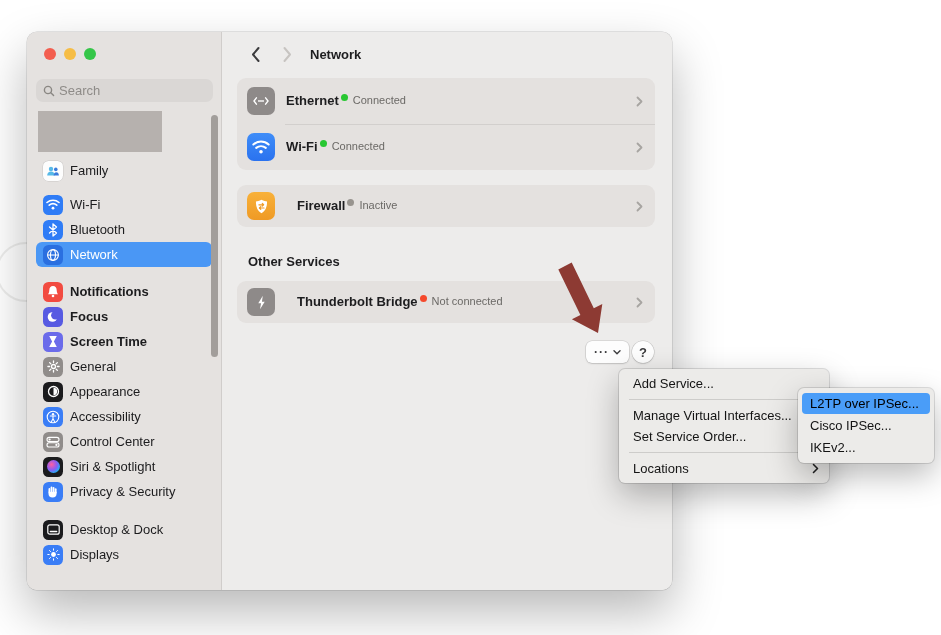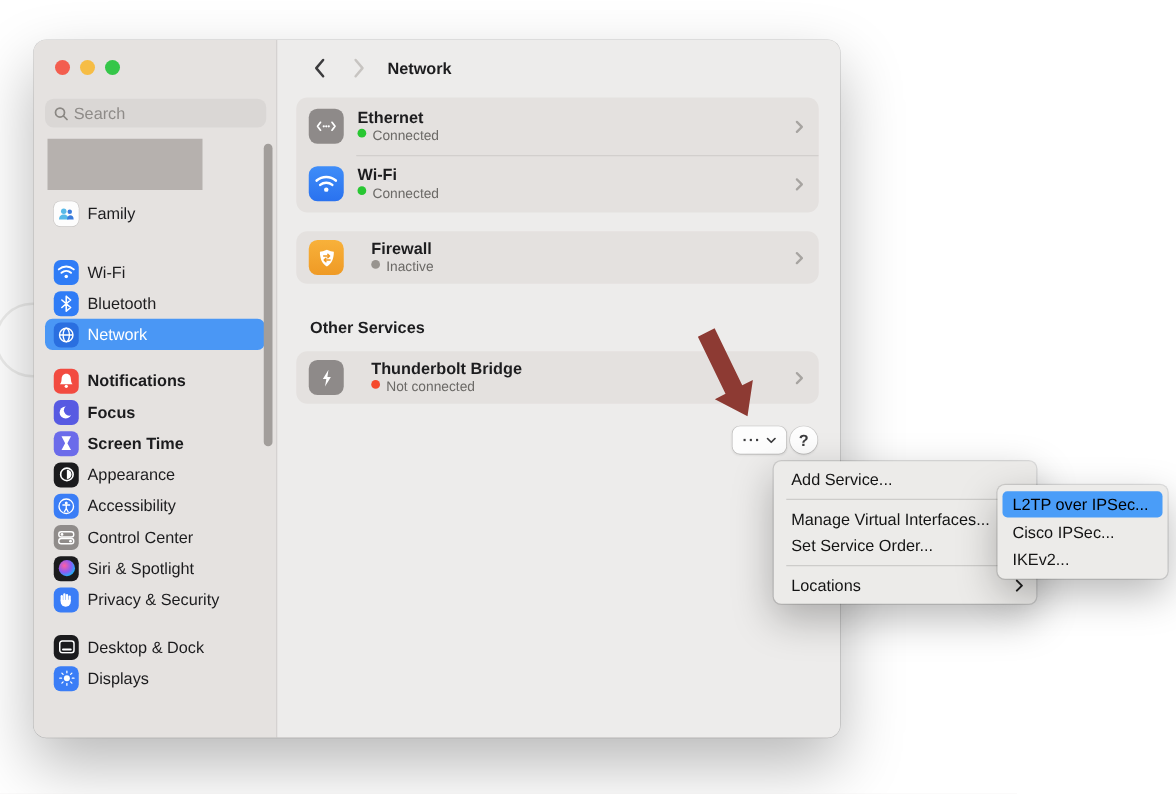--- a/index.html
+++ b/index.html
@@ -29,21 +29,21 @@
   .search { position:absolute; top:47px; left:9px; width:177px; height:23px;
     background:#dad7d5; border-radius:7px; display:flex; align-items:center; gap:4px; padding:0 7px; }
   .search input { flex:1; border:none; outline:none; background:transparent; font-size:13px; color:#333;
     font-family:"Liberation Sans", sans-serif; min-width:0; }
   .search input::placeholder { color:#8e8b88; }
 
   .redacted { position:absolute; top:79px; left:11px; width:124px; height:41px; background:#b6b1ae; }
 
   .nav { position:absolute; top:126px; left:9px; right:9px; }
   .nav-group { margin:0; }
-  .g1{ margin-bottom:22px; } .g2{ margin-bottom:12px; } .g3{ margin-bottom:0;font-weight:bold; } .g4{ margin-bottom:13px; }
+  .g1{ margin-bottom:9px; } .g2{ margin-bottom:12px; } .g3{ margin-bottom:0;font-weight:bold; } .g4{ margin-bottom:13px; }
   .nav-item { height:25px; display:flex; align-items:center; gap:7px; padding:0 7px;
     border-radius:6px; font-size:13px; color:#1c1c1e; cursor:default; }
   .nav-item.selected { background:#4a97f5; color:#fff; }
   .chip { width:20px; height:20px; border-radius:5.5px; display:flex; align-items:center;
     justify-content:center; flex-shrink:0; }
   .chip.white{ background:#fdfdfd; box-shadow:0 0 0 .5px rgba(0,0,0,.12); }
   .chip.blue{ background:#2f7cf6; } .chip.blue2{ background:#3a7df6; }
   .chip.deepblue{ background:#2a6fe0; }
   .chip.red{ background:#f24b40; } .chip.pink{ background:#f45062; }
   .chip.indigo{ background:#575ae2; } .chip.violet{ background:#6b6bea; }
@@ -65,21 +65,21 @@
   .card1{ top:46px; height:92px; } .card2{ top:153px; height:42px; } .card3{ top:249px; height:42px; }
   .srow { height:46px; display:flex; align-items:center; gap:11px; padding:0 12px 0 10px; position:relative; }
   .srow.short{ height:42px;gap:22px; }
   .srow + .srow::before { content:""; position:absolute; top:0; left:48px; right:0; height:1px;
     background:rgba(0,0,0,.08); }
   .schip { width:28px; height:28px; border-radius:7px; display:flex; align-items:center;
     justify-content:center; flex-shrink:0; }
   .schip.gray{ background:#8e8a89; }
   .schip.blue{ background:linear-gradient(#3f8df8,#2a72ef); }
   .schip.orange{ background:linear-gradient(#f8b13a,#ef9a25); }
-  .stext { display:flex; flex-direction:column; gap:2px; }
+  .stext { display:flex; flex-direction:row; gap:2px; }
   .sname { font-size:13px; font-weight:600; color:#1d1d1f; line-height:14px; }
   .sstatus { display:flex; gap:5px; font-size:11px; color:#6b6966; line-height:12px; }
   .dot { width:7px; height:7px; border-radius:50%; }
   .dot.green{ background:#28c732; } .dot.gray{ background:#98948f; } .dot.red{ background:#f5492c; }
   .row-chev { margin-left:auto; display:flex; }
 
   .section-label { position:absolute; top:222px; left:26px; font-size:13px; font-weight:700; color:#1d1d1f; }
 
   .more-btn { position:absolute; top:309px; left:364px; width:43px; height:22px; background:#fdfdfd;
     border-radius:6px; display:flex; align-items:center; justify-content:center; gap:4px;
@@ -204,20 +204,38 @@
           <span class="chip violet">
             <svg width="10" height="13" viewBox="0 0 10 13">
                 <path d="M1.2 1 H8.8 L5.9 6.5 L8.8 12 H1.2 L4.1 6.5 Z" fill="#fff"></path>
               </svg>
           </span>
           <span>Screen Time</span>
         </div>
       </div>
 
       <div class="nav-group g4">
+        <div class="nav-item">
+          <span class="chip gray">
+            <svg width="13" height="13" viewBox="0 0 13 13">
+                <circle cx="6.5" cy="6.5" r="2" fill="none" stroke="#fff" stroke-width="1.3"></circle>
+                <g stroke="#fff" stroke-width="1.3" stroke-linecap="round">
+                  <line x1="6.5" y1="0.9" x2="6.5" y2="2.6"></line>
+                  <line x1="6.5" y1="10.4" x2="6.5" y2="12.1"></line>
+                  <line x1="0.9" y1="6.5" x2="2.6" y2="6.5"></line>
+                  <line x1="10.4" y1="6.5" x2="12.1" y2="6.5"></line>
+                  <line x1="2.6" y1="2.6" x2="3.8" y2="3.8"></line>
+                  <line x1="9.2" y1="9.2" x2="10.4" y2="10.4"></line>
+                  <line x1="2.6" y1="10.4" x2="3.8" y2="9.2"></line>
+                  <line x1="9.2" y1="3.8" x2="10.4" y2="2.6"></line>
+                </g>
+              </svg>
+          </span>
+          <span>General</span>
+        </div>
         <div class="nav-item">
           <span class="chip black">
             <svg width="13" height="13" viewBox="0 0 13 13">
                 <circle cx="6.5" cy="6.5" r="5" fill="none" stroke="#fff" stroke-width="1.3"></circle>
                 <path d="M6.5 2.8 A3.7 3.7 0 0 1 6.5 10.2 Z" fill="#fff"></path>
               </svg>
           </span>
           <span>Appearance</span>
         </div>
         <div class="nav-item">

